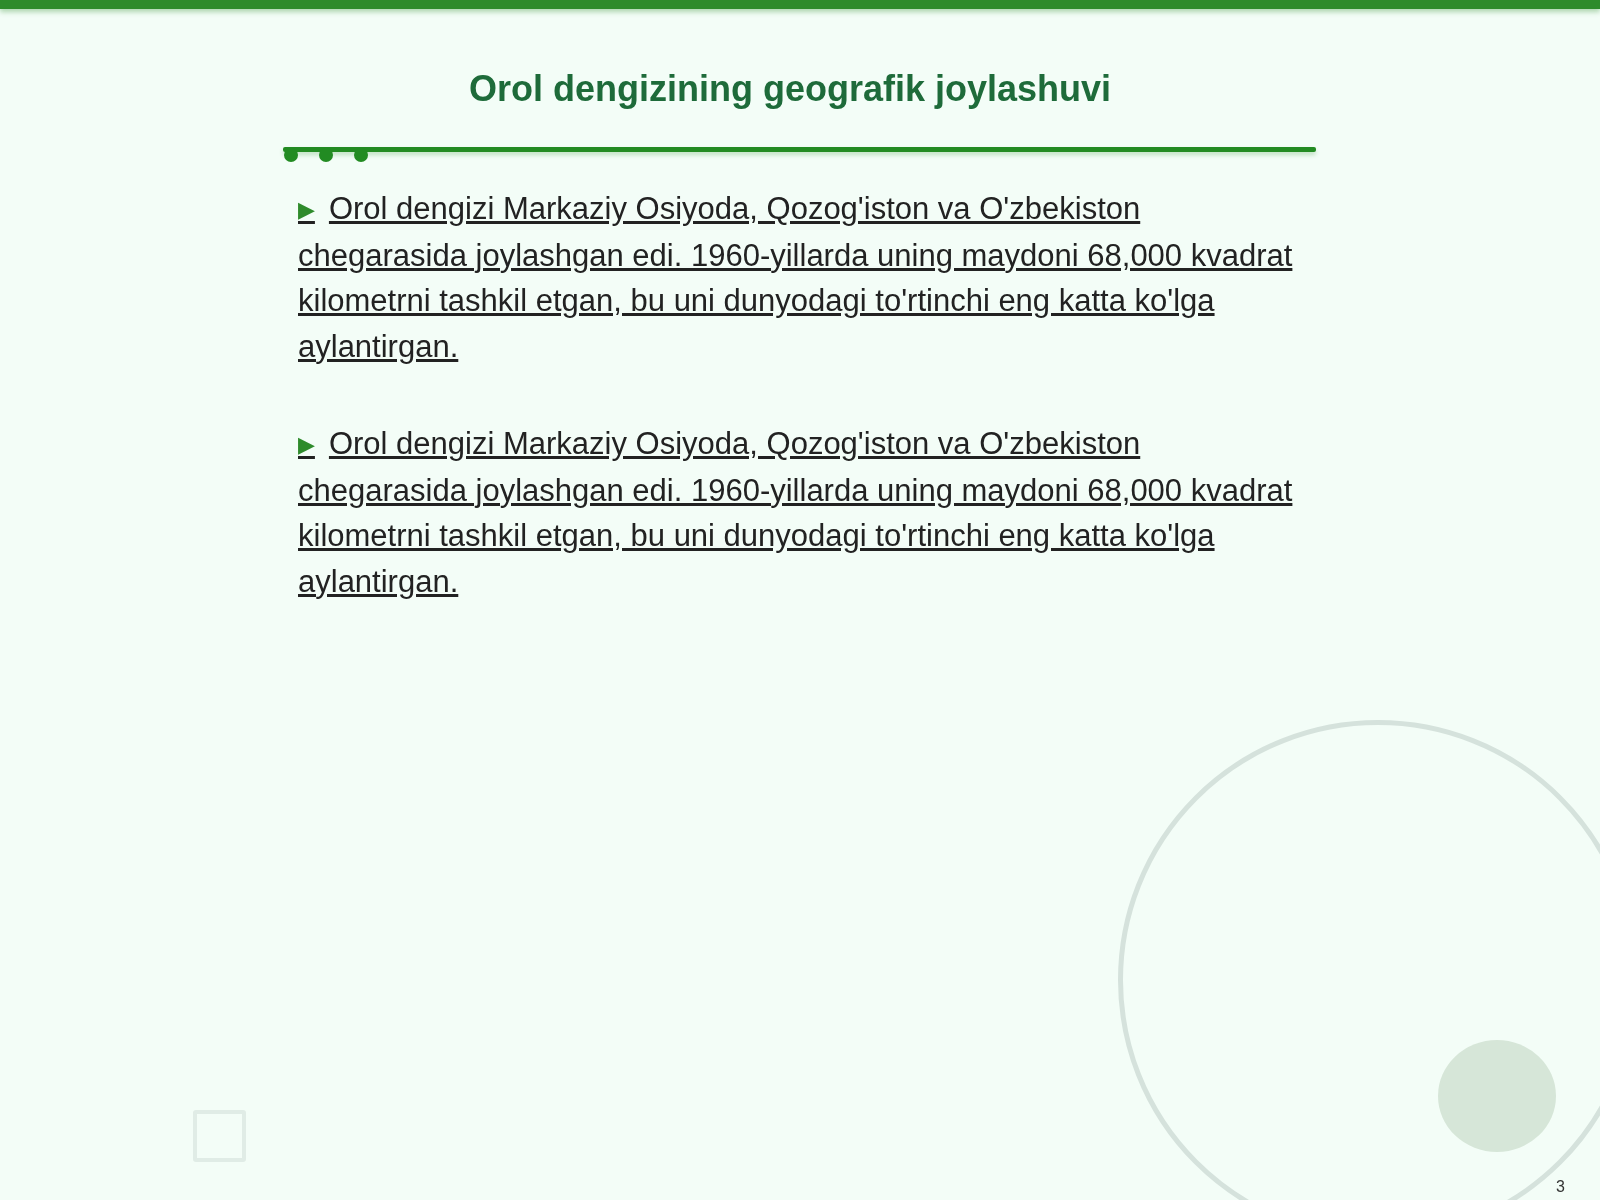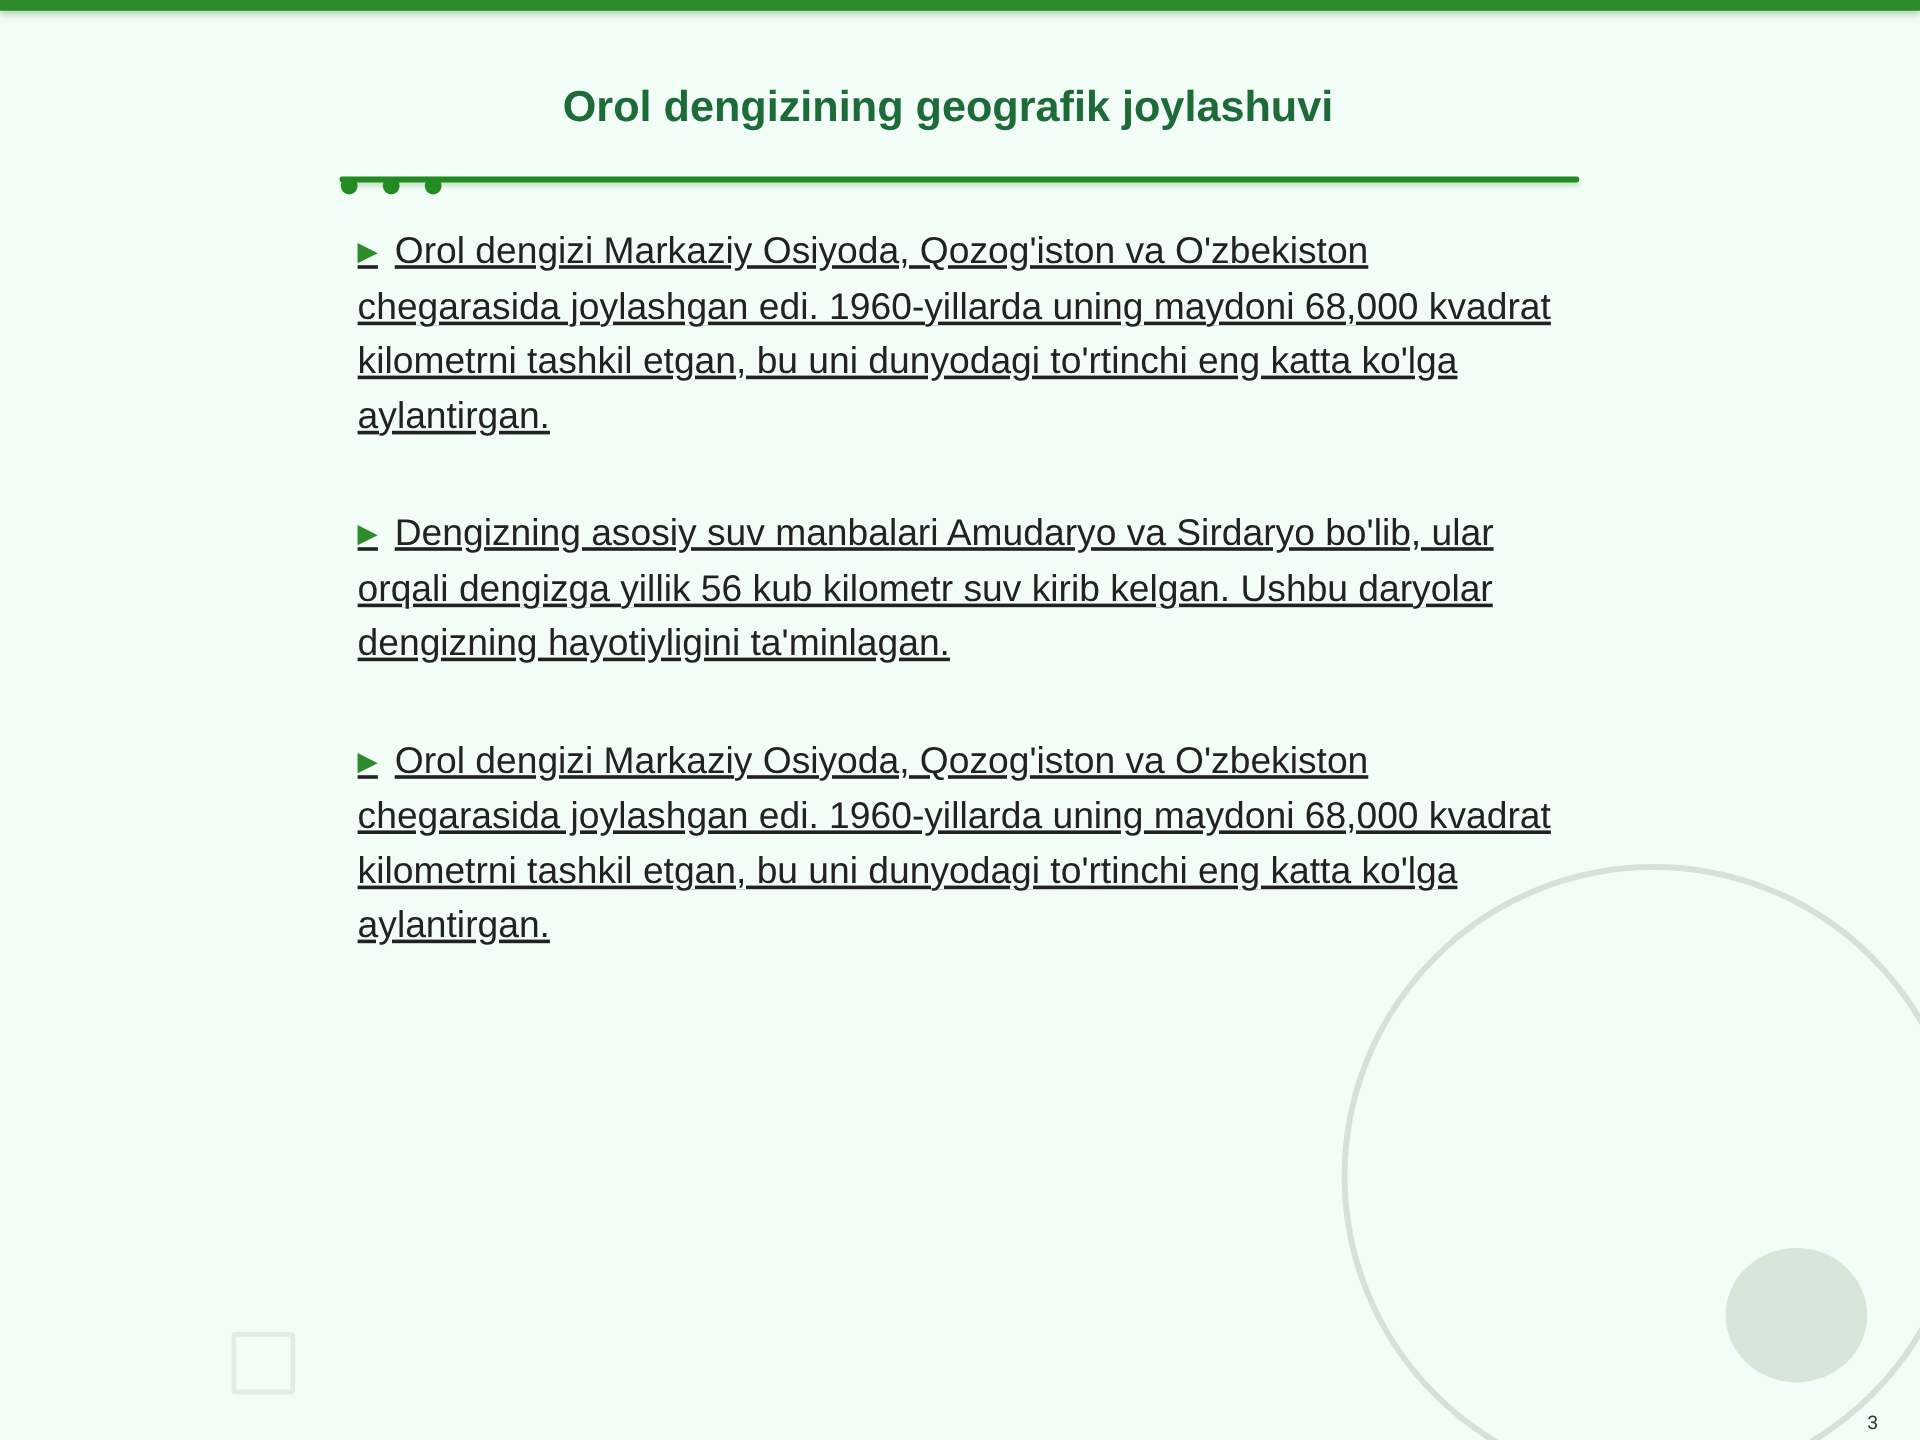--- a/index.html
+++ b/index.html
@@ -57,23 +57,20 @@
 <div class="rule"></div>
 <div class="dot" style="left:284px"></div>
 <div class="dot" style="left:319px"></div>
 <div class="dot" style="left:354px"></div>
 
 <div class="content">
   <p class="para">
     <span class="bullet">▶</span><span>Orol dengizi Markaziy Osiyoda, Qozog'iston va O'zbekiston chegarasida joylashgan edi. 1960-yillarda uning maydoni 68,000 kvadrat kilometrni tashkil etgan, bu uni dunyodagi to'rtinchi eng katta ko'lga aylantirgan.</span>
   </p>
   <p class="para">
-    <span class="bullet">▶</span><span>Dengizning asosiy suv manbalari Amudaryo va Sirdaryo bo'lib, ular orqali dengizga yillik 56 kub kilometr suv kirib kelgan. Ushbu daryolar dengizning hayotiyligini ta'minlagan.</span>
-  </p>
-  <p class="para">
     <span class="bullet">▶</span><span>Orol dengizi Markaziy Osiyoda, Qozog'iston va O'zbekiston chegarasida joylashgan edi. 1960-yillarda uning maydoni 68,000 kvadrat kilometrni tashkil etgan, bu uni dunyodagi to'rtinchi eng katta ko'lga aylantirgan.</span>
   </p>
 </div>
 
 <div class="ring"></div>
 <div class="disc"></div>
 <div class="square"></div>
 
 <div class="pagenum">3</div>
 

